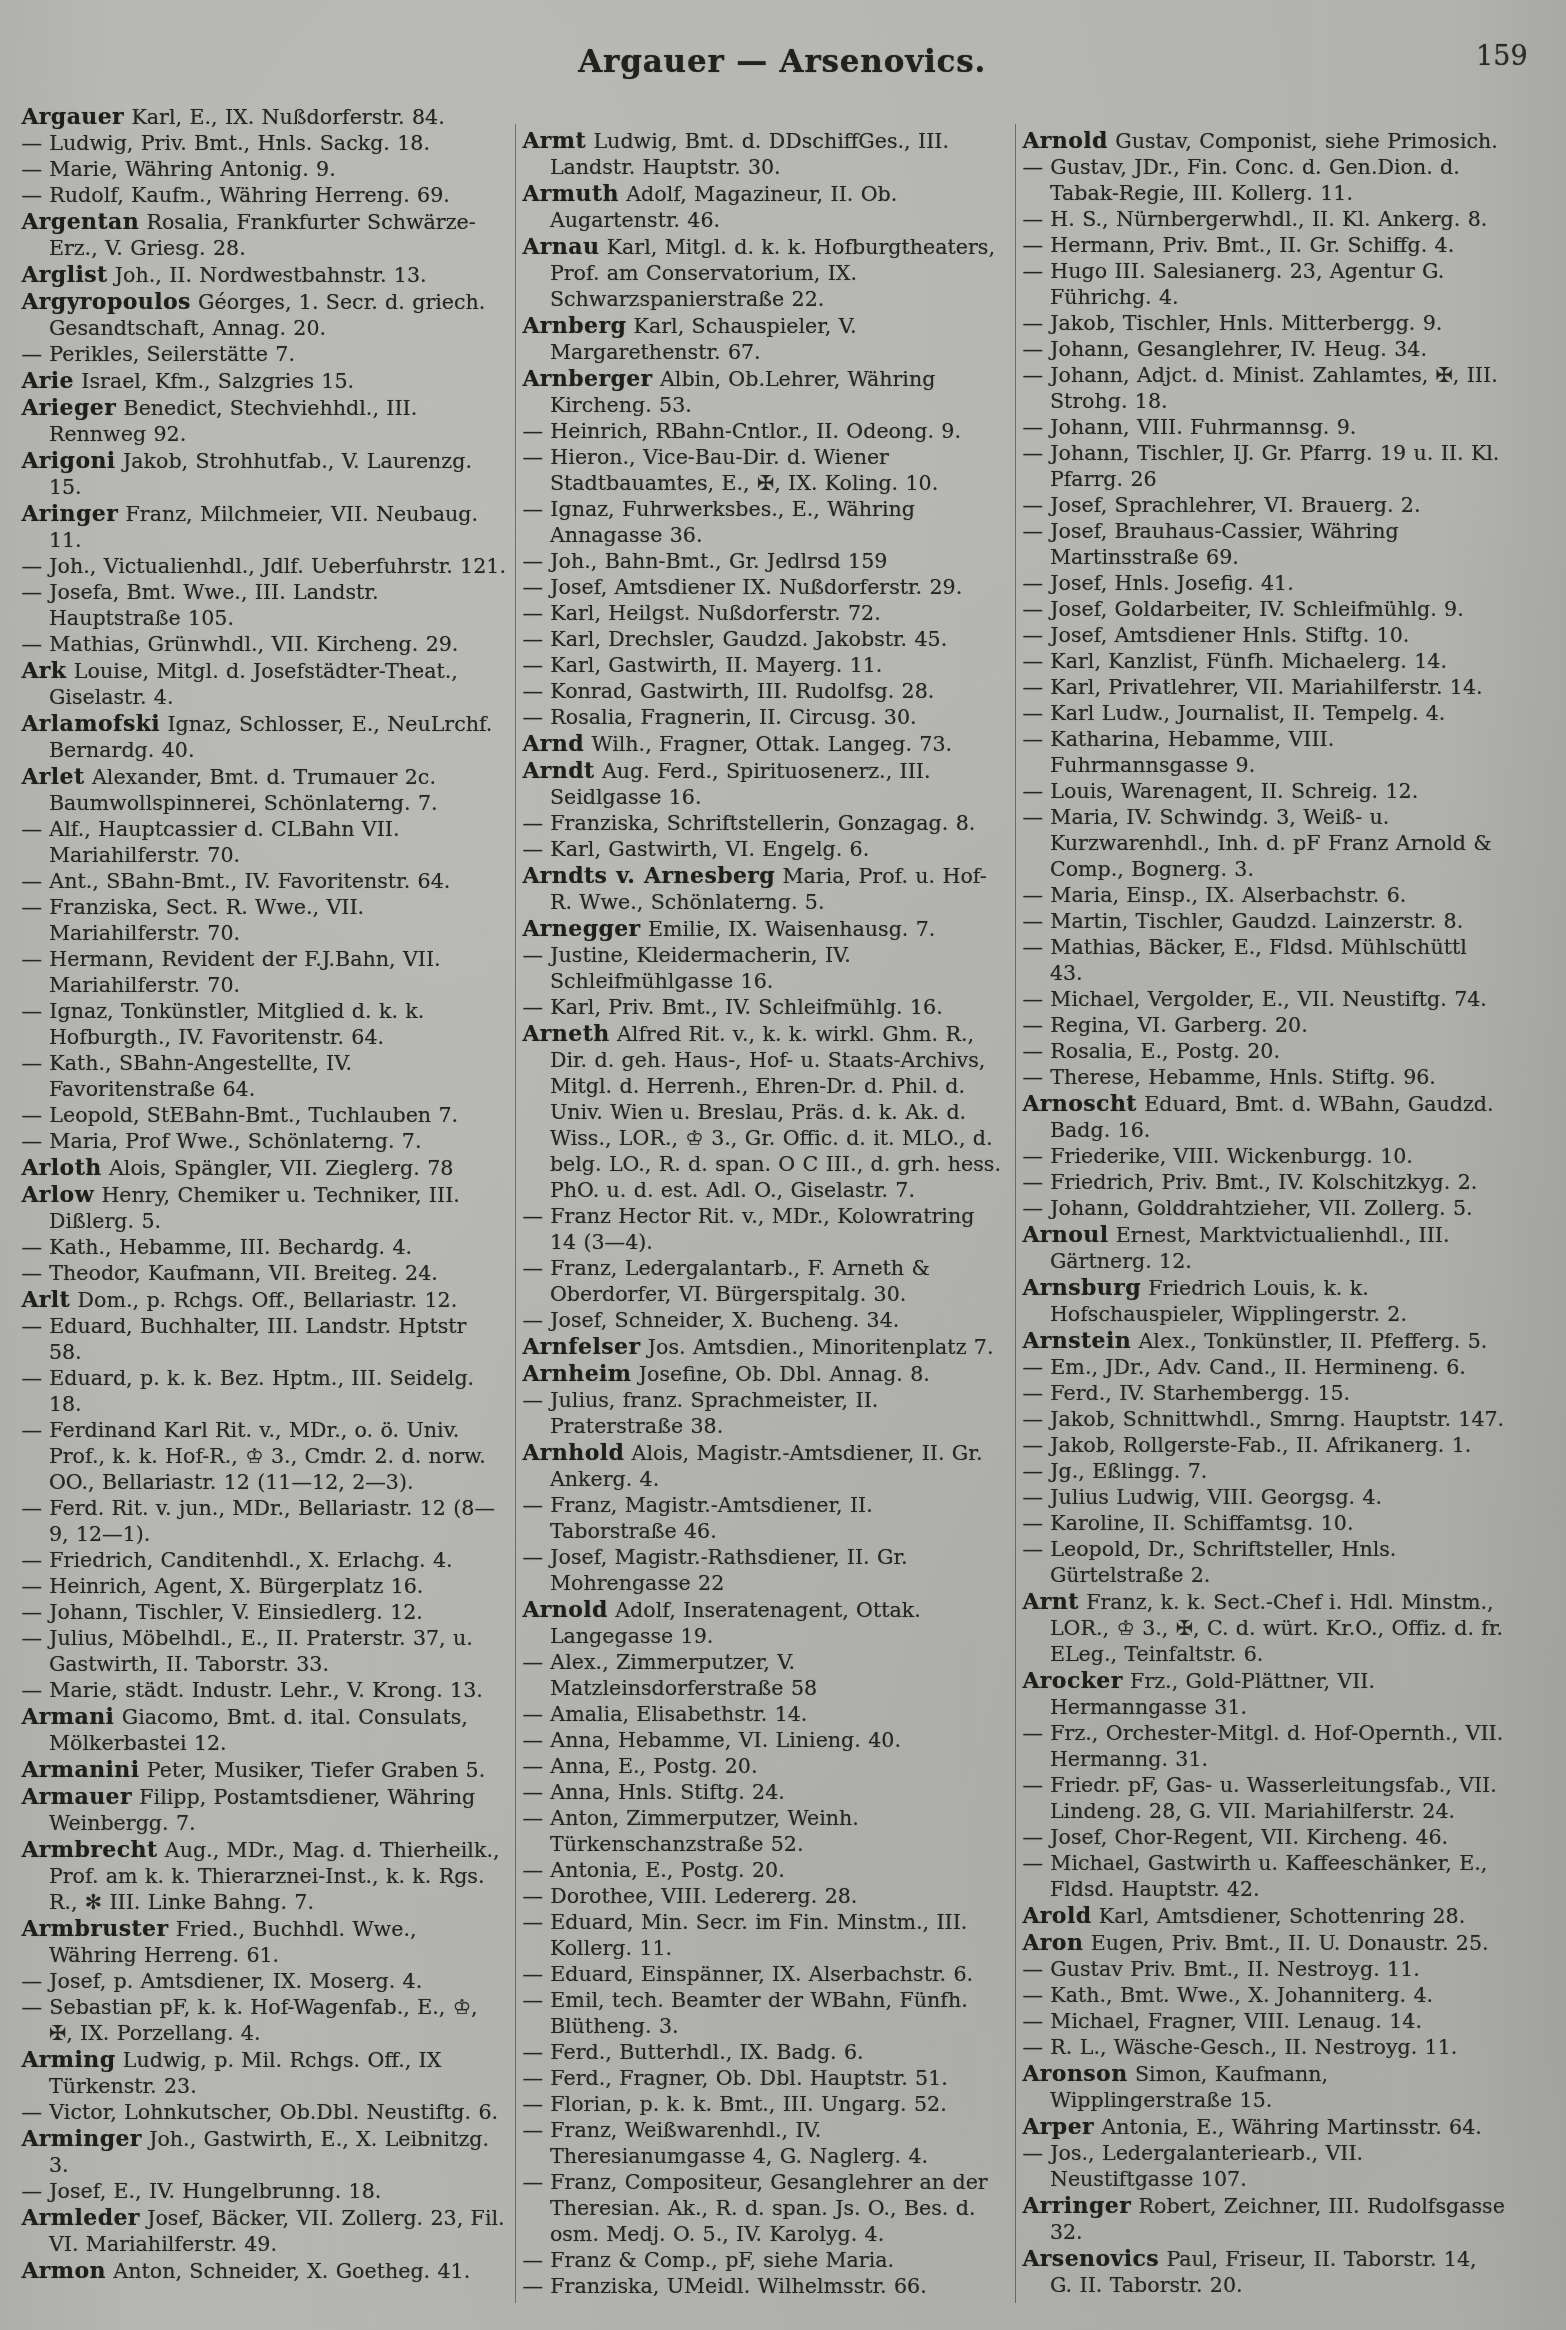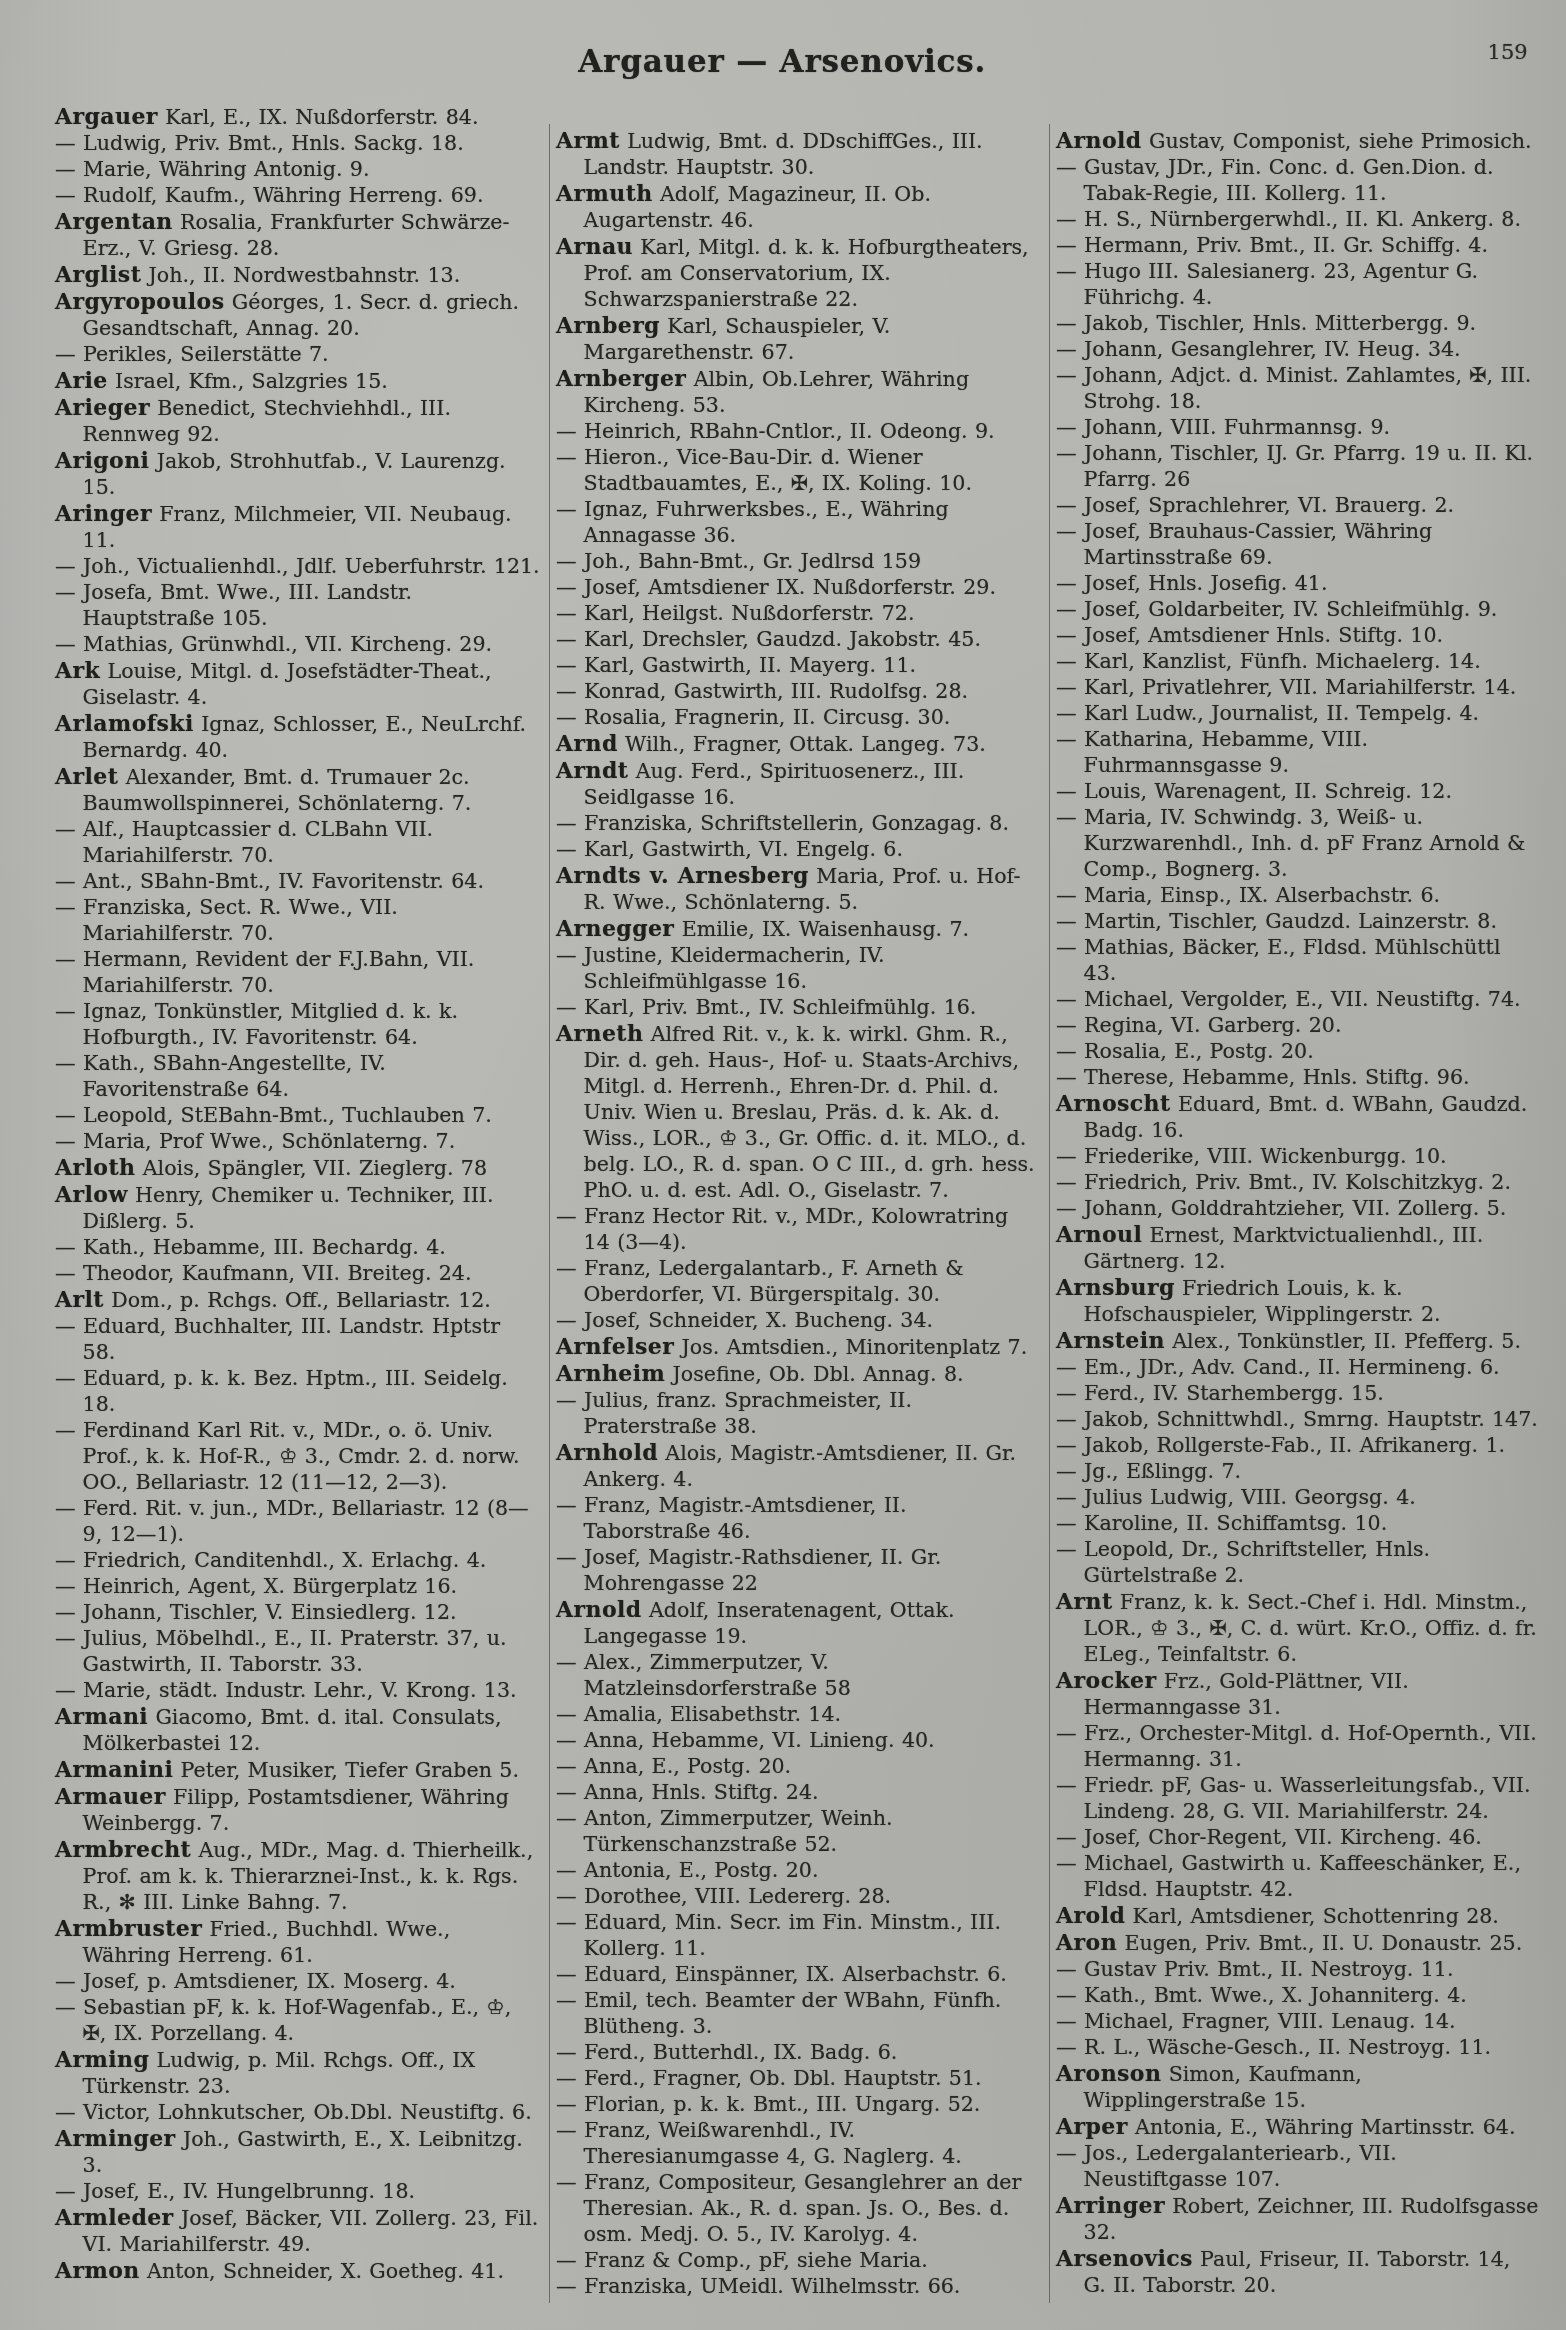--- a/index.html
+++ b/index.html
@@ -14,24 +14,24 @@
     color:#262624;
   }
   .page{position:absolute;inset:0;padding:20px 17px 12.2px 15.3px;}
   .header{position:relative;height:80px;}
   .title{
     position:absolute;left:0;right:0;top:23px;text-align:center;
     font-size:31px;font-weight:bold;letter-spacing:0.8px;color:#21211f;
     text-shadow:0 0 1.1px rgba(25,25,23,.65);
   }
   .pagenum{
-    position:absolute;right:21.4px;top:20px;font-size:21px;color:#2a2a27;
+    position:absolute;right:21.4px;top:20px;font-size:27px;color:#2a2a27;
     text-shadow:0 0 1.1px rgba(25,25,23,.55);
   }
-  .columns{display:flex;align-items:stretch;height:2203px;overflow:hidden;justify-content:flex-end;}
+  .columns{display:flex;align-items:stretch;height:2203px;overflow:hidden;}
   .col{
     width:500px;box-sizing:border-box;padding:3.1px 9.2px 0 6.1px;
     font-size:20.6px;line-height:26px;
     text-shadow:0 0 0.9px rgba(32,32,30,.5);
   }
   .col + .col{border-left:1.5px solid rgba(48,48,44,.55);margin-top:24px;}
   .entry{margin:0;text-indent:-27.5px;padding-left:27.5px;word-spacing:0.8px;}
   .lead{font-weight:bold;font-size:22px;letter-spacing:0.4px;color:#1e1e1c;}
 </style>
 </head>

